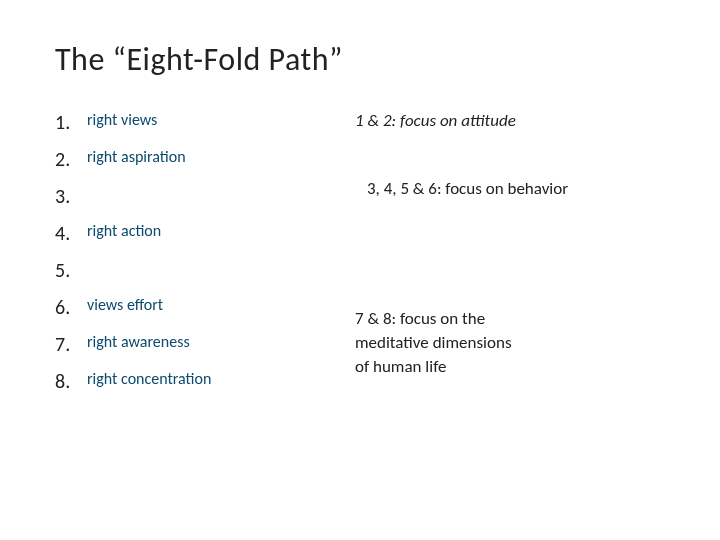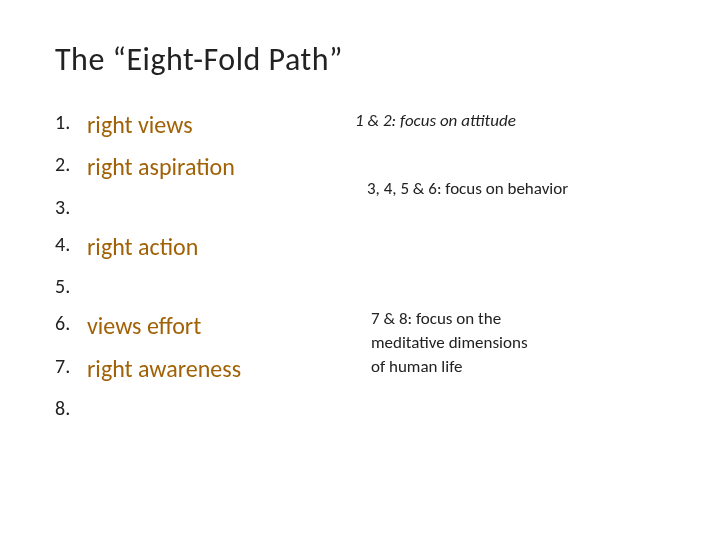--- a/index.html
+++ b/index.html
@@ -56,22 +56,22 @@
       line-height: 1.35;
     }
 
     .list-number {
       min-width: 32px;
       font-size: 20px;
       color: #222;
     }
 
     .list-text {
-      font-size: 24px;
-      color: #a16207;
+      font-size: 16px;
+      color: #0c4a6e;
     }
 
     .notes-section {
       flex: 1;
       padding-top: 0px;
       padding-left: 10px;
       position: relative;
     }
 
     .note-block {
@@ -84,21 +84,21 @@
       font-style: italic;
     }
 
     .note-middle {
       top: 68px;
       left: 12px;
     }
 
     .note-bottom {
       top: 198px;
-      left: 16px;
+      left: 0px;
     }
 
     .note-text {
       font-size: 17px;
       color: #222;
       line-height: 1.4;
     }
   </style>
 </head>
 <body>
@@ -130,20 +130,21 @@
         <li>
           <span class="list-number">6.</span>
           <span class="list-text">views effort</span>
         </li>
         <li>
           <span class="list-number">7.</span>
           <span class="list-text">right awareness</span>
         </li>
         <li>
           <span class="list-number">8.</span>
+          <span class="list-text">right concentration</span>
         </li>
       </ul>
     </div>
 
     <div class="notes-section">
       <div class="note-block note-top">
         <span class="note-text">1 &amp; 2: focus on attitude</span>
       </div>
       <div class="note-block note-middle">
         <span class="note-text">3, 4, 5 &amp; 6: focus on behavior</span>

